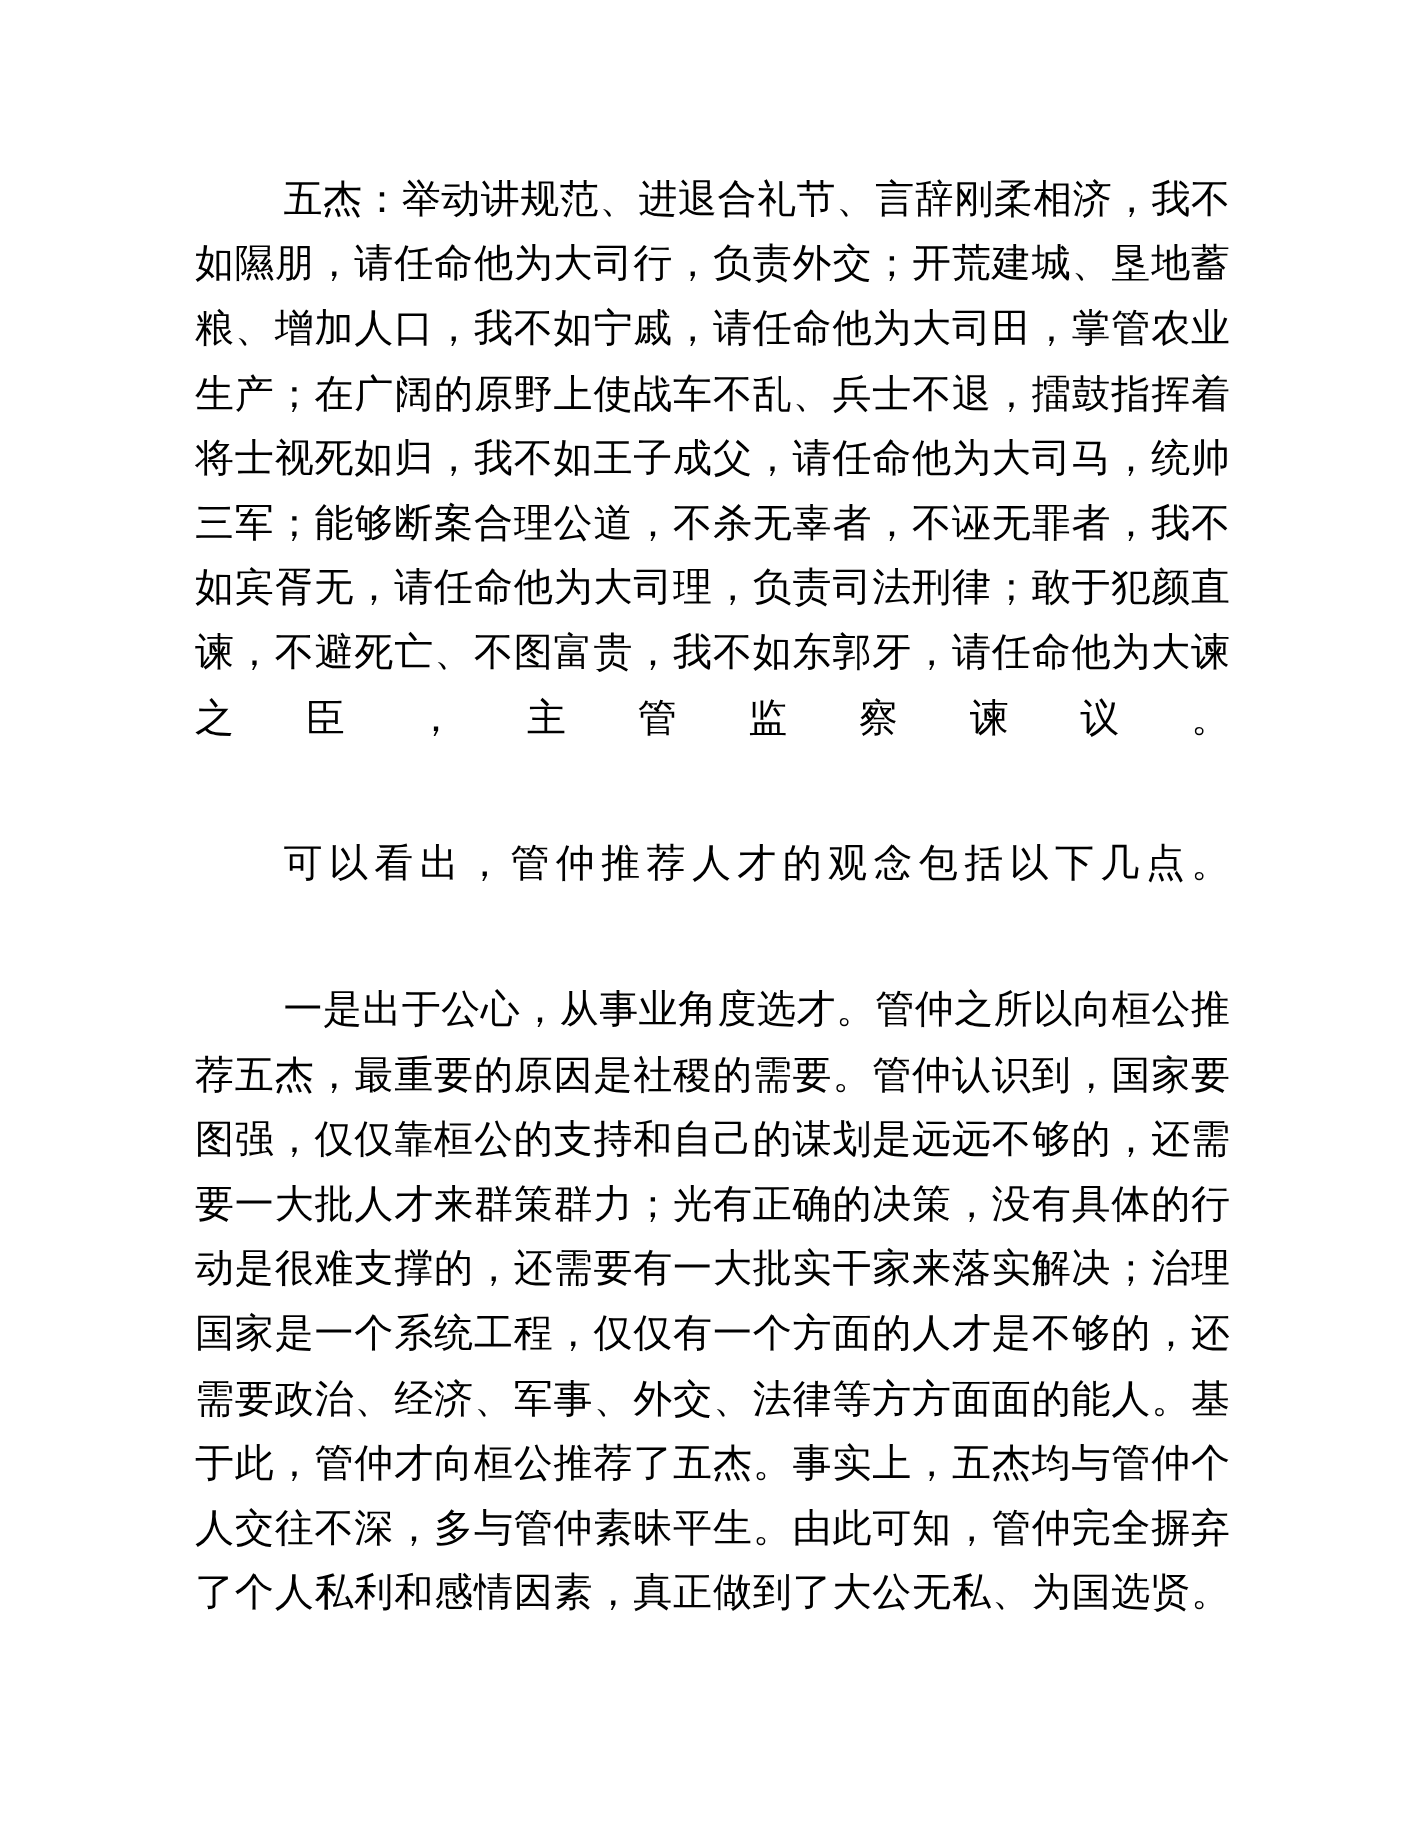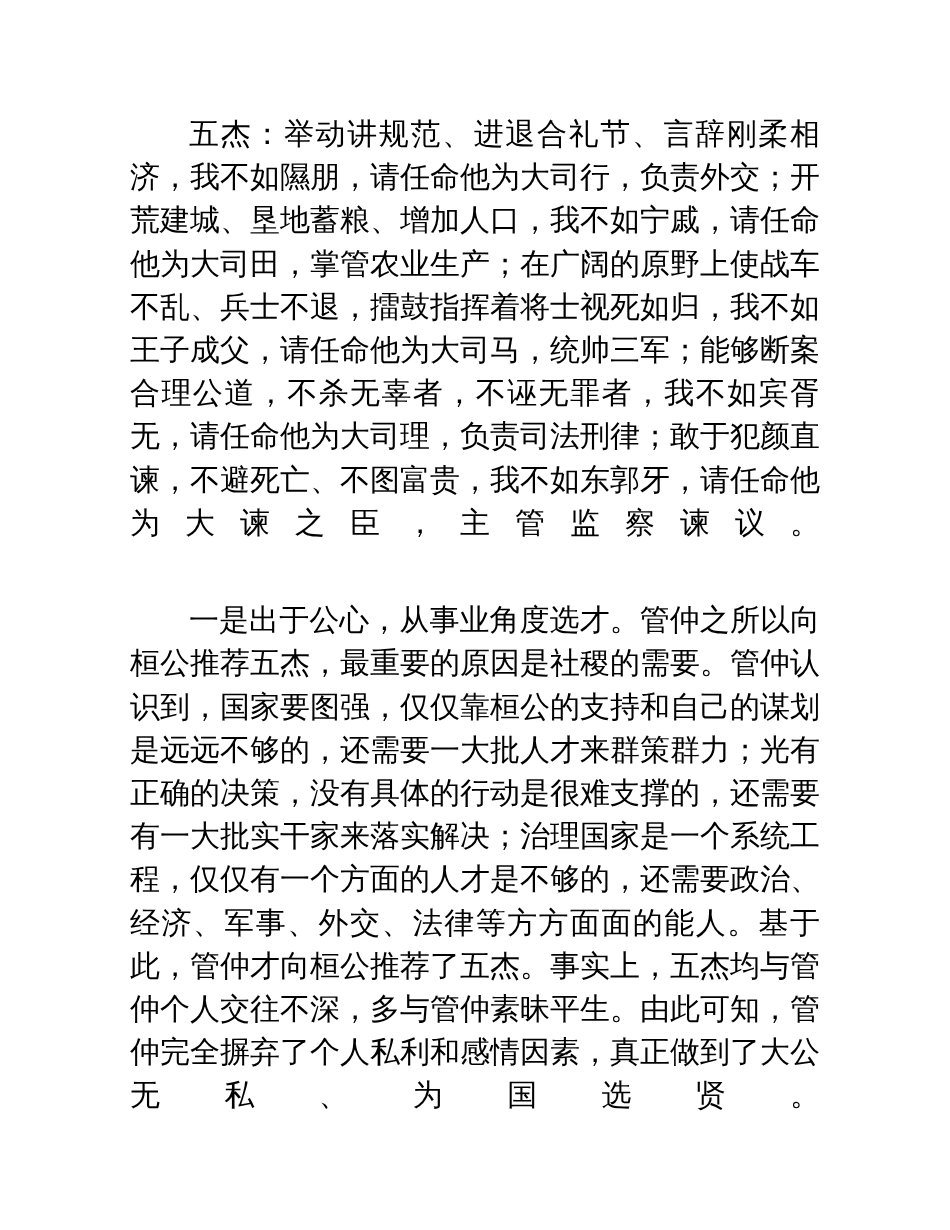--- a/index.html
+++ b/index.html
@@ -21,21 +21,21 @@
     box-sizing: border-box;
   }
   .text-body {
     position: absolute;
     left: 130px;
     top: 112px;
     width: 690px;
   }
   .para {
     margin: 0 0 0 0;
-    font-size: 30px;
+    font-size: 26px;
     line-height: 43.2px;
     color: #000000;
     text-align: justify;
     text-justify: inter-character;
     text-indent: 59px;
     letter-spacing: 0px;
     font-weight: 400;
     -webkit-font-smoothing: antialiased;
   }
   .para + .para {
@@ -50,15 +50,16 @@
     display: inline-block;
     width: 100%;
   }
 </style>
 </head>
 <body>
 
 <div class="page">
   <div class="text-body">
     <p class="para">五杰：举动讲规范、进退合礼节、言辞刚柔相济，我不如隰朋，请任命他为大司行，负责外交；开荒建城、垦地蓄粮、增加人口，我不如宁戚，请任命他为大司田，掌管农业生产；在广阔的原野上使战车不乱、兵士不退，擂鼓指挥着将士视死如归，我不如王子成父，请任命他为大司马，统帅三军；能够断案合理公道，不杀无辜者，不诬无罪者，我不如宾胥无，请任命他为大司理，负责司法刑律；敢于犯颜直谏，不避死亡、不图富贵，我不如东郭牙，请任命他为大谏之臣，主管监察谏议。</p>
+    <p class="para spaced">可以看出，管仲推荐人才的观念包括以下几点。</p>
     <p class="para spaced">一是出于公心，从事业角度选才。管仲之所以向桓公推荐五杰，最重要的原因是社稷的需要。管仲认识到，国家要图强，仅仅靠桓公的支持和自己的谋划是远远不够的，还需要一大批人才来群策群力；光有正确的决策，没有具体的行动是很难支撑的，还需要有一大批实干家来落实解决；治理国家是一个系统工程，仅仅有一个方面的人才是不够的，还需要政治、经济、军事、外交、法律等方方面面的能人。基于此，管仲才向桓公推荐了五杰。事实上，五杰均与管仲个人交往不深，多与管仲素昧平生。由此可知，管仲完全摒弃了个人私利和感情因素，真正做到了大公无私、为国选贤。</p>
   </div>
 </div>
 
 </body></html>

